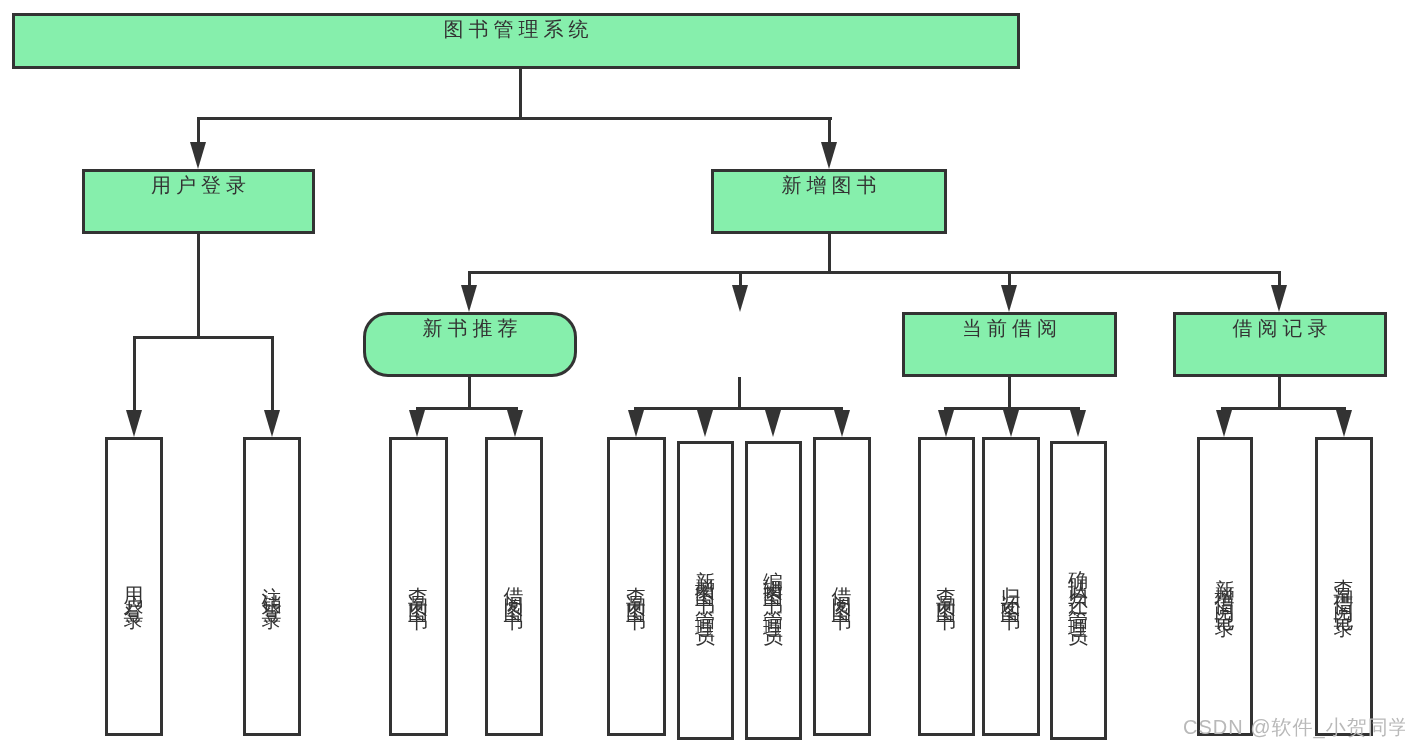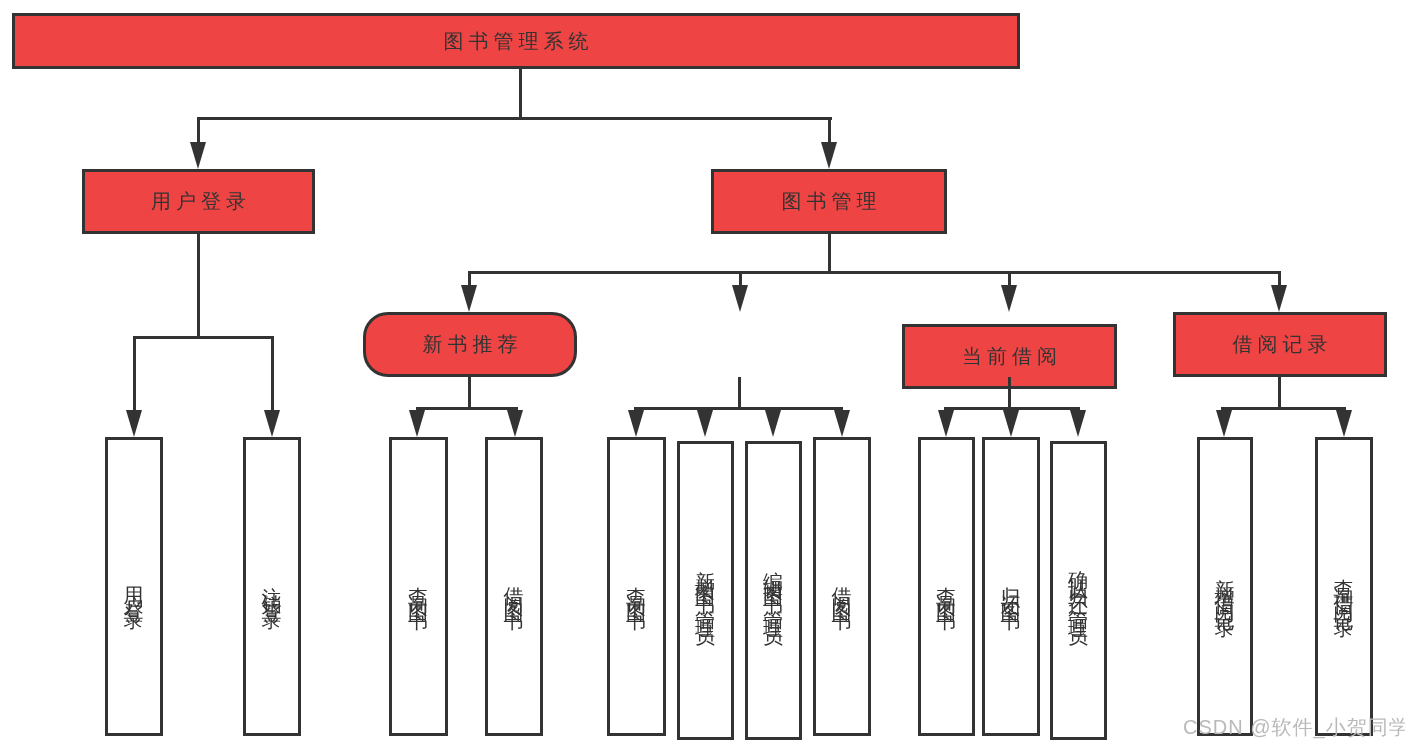--- a/index.html
+++ b/index.html
@@ -7,22 +7,22 @@
     position:relative;
     width:1405px;height:747px;
     background:#ffffff;
     font-family:"Liberation Sans","DejaVu Sans",sans-serif;
     overflow:hidden;
   }
   .box{
     position:absolute;
     box-sizing:border-box;
     border:3px solid #333333;
-    background:#ef4444;
-    display:flex;align-items:center;justify-content:center;
+    background:#86efac;
+    display:flex;align-items:flex-start;justify-content:center;
     color:#333333;
     font-size:20px;
     letter-spacing:5px;
     text-indent:5px;
     white-space:nowrap;
   }
   .vbox{
     position:absolute;
     box-sizing:border-box;
     border:3px solid #333333;
@@ -70,21 +70,21 @@
   <div class="vline" style="left:197px;top:117px;width:3px;height:28px;"></div>
   <div class="arr" style="left:190px;top:142px;"></div>
 
   <div class="vline" style="left:828px;top:117px;width:3px;height:28px;"></div>
   <div class="arr" style="left:821px;top:142px;"></div>
 
   <div class="box" style="left:82px;top:169px;width:233px;height:65px;">
     <span>用户登录</span>
   </div>
   <div class="box" style="left:711px;top:169px;width:236px;height:65px;">
-    <span>图书管理</span>
+    <span>新增图书</span>
   </div>
 
   <div class="vline" style="left:197px;top:233px;width:3px;height:105px;"></div>
   <div class="hline" style="left:133px;top:336px;width:141px;height:3px;"></div>
   <div class="vline" style="left:133px;top:336px;width:3px;height:76px;"></div>
   <div class="arr" style="left:126px;top:410px;"></div>
   <div class="vline" style="left:271px;top:336px;width:3px;height:76px;"></div>
   <div class="arr" style="left:264px;top:410px;"></div>
 
   <div class="vline" style="left:828px;top:233px;width:3px;height:41px;"></div>
@@ -94,21 +94,21 @@
   <div class="vline" style="left:739px;top:271px;width:3px;height:17px;"></div>
   <div class="arr" style="left:732px;top:285px;"></div>
   <div class="vline" style="left:1008px;top:271px;width:3px;height:17px;"></div>
   <div class="arr" style="left:1001px;top:285px;"></div>
   <div class="vline" style="left:1278px;top:271px;width:3px;height:17px;"></div>
   <div class="arr" style="left:1271px;top:285px;"></div>
 
   <div class="box" style="left:363px;top:312px;width:214px;height:65px;border-radius:25px;">
     <span>新书推荐</span>
   </div>
-  <div class="box" style="left:902px;top:312px;width:215px;height:65px;margin-top:12px;">
+  <div class="box" style="left:902px;top:312px;width:215px;height:65px;">
     <span>当前借阅</span>
   </div>
   <div class="box" style="left:1173px;top:312px;width:214px;height:65px;">
     <span>借阅记录</span>
   </div>
 
   <div class="vline" style="left:468px;top:377px;width:3px;height:33px;"></div>
   <div class="hline" style="left:416px;top:407px;width:102px;height:3px;"></div>
   <div class="arr" style="left:409px;top:410px;"></div>
   <div class="arr" style="left:507px;top:410px;"></div>

